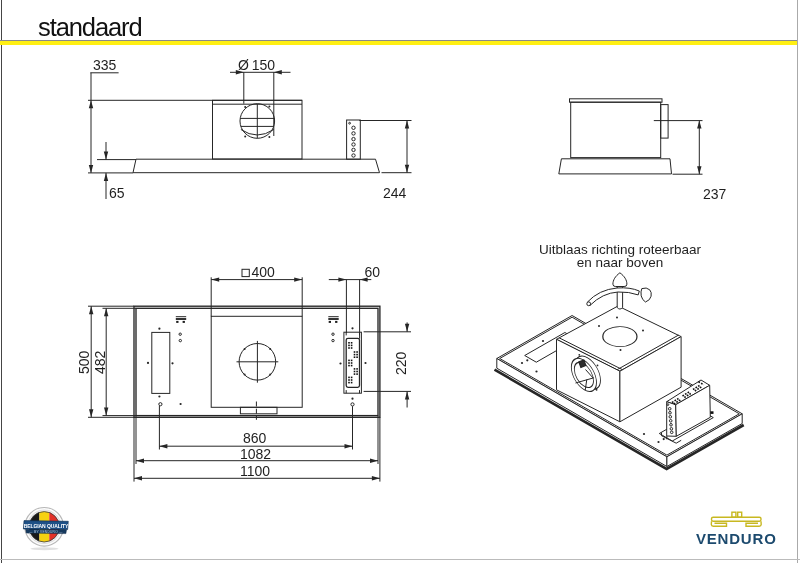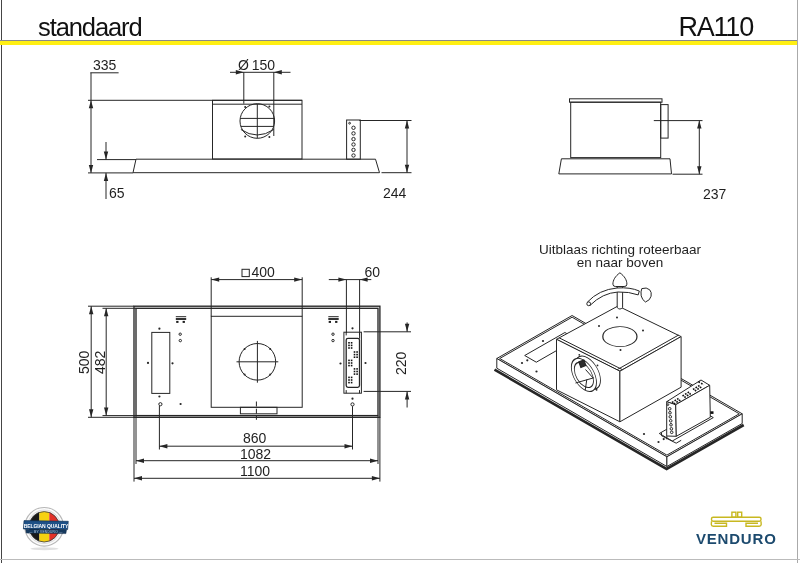--- a/index.html
+++ b/index.html
@@ -13,21 +13,20 @@
 <div class="page">
 
 <div class="abs" style="left:0.5px;top:0;width:1.5px;height:563px;background:#454545;"></div>
 
 <div class="abs" style="left:796.6px;top:0;width:1.2px;height:563px;background:#aaa;"></div>
 
 <div class="abs" style="left:0;top:559px;width:800px;height:1.2px;background:#bbb;"></div>
 
 <div class="abs" style="left:38px;top:12.5px;font-size:25.5px;letter-spacing:-1.1px;color:#111;">standaard</div>
 
-<div class="abs" style="right:47px;top:12px;font-size:27px;letter-spacing:-1.2px;color:#111;">RA110</div>
 
 <div class="abs" style="left:0;top:40.2px;width:797px;height:1px;background:#8a8a8a;"></div>
 
 <div class="abs" style="left:0;top:41.2px;width:797px;height:4.2px;background:#ffef13;"></div>
 
 <svg class="abs" style="left:0;top:0;" width="800" height="563" viewBox="0 0 800 563" fill="none" stroke="#262626" stroke-width="1" font-size="14">
 
 <g>
   <rect x="212.5" y="100.3" width="89.5" height="58.7"></rect>
   <line x1="212.5" y1="104.2" x2="302" y2="104.2"></line>

